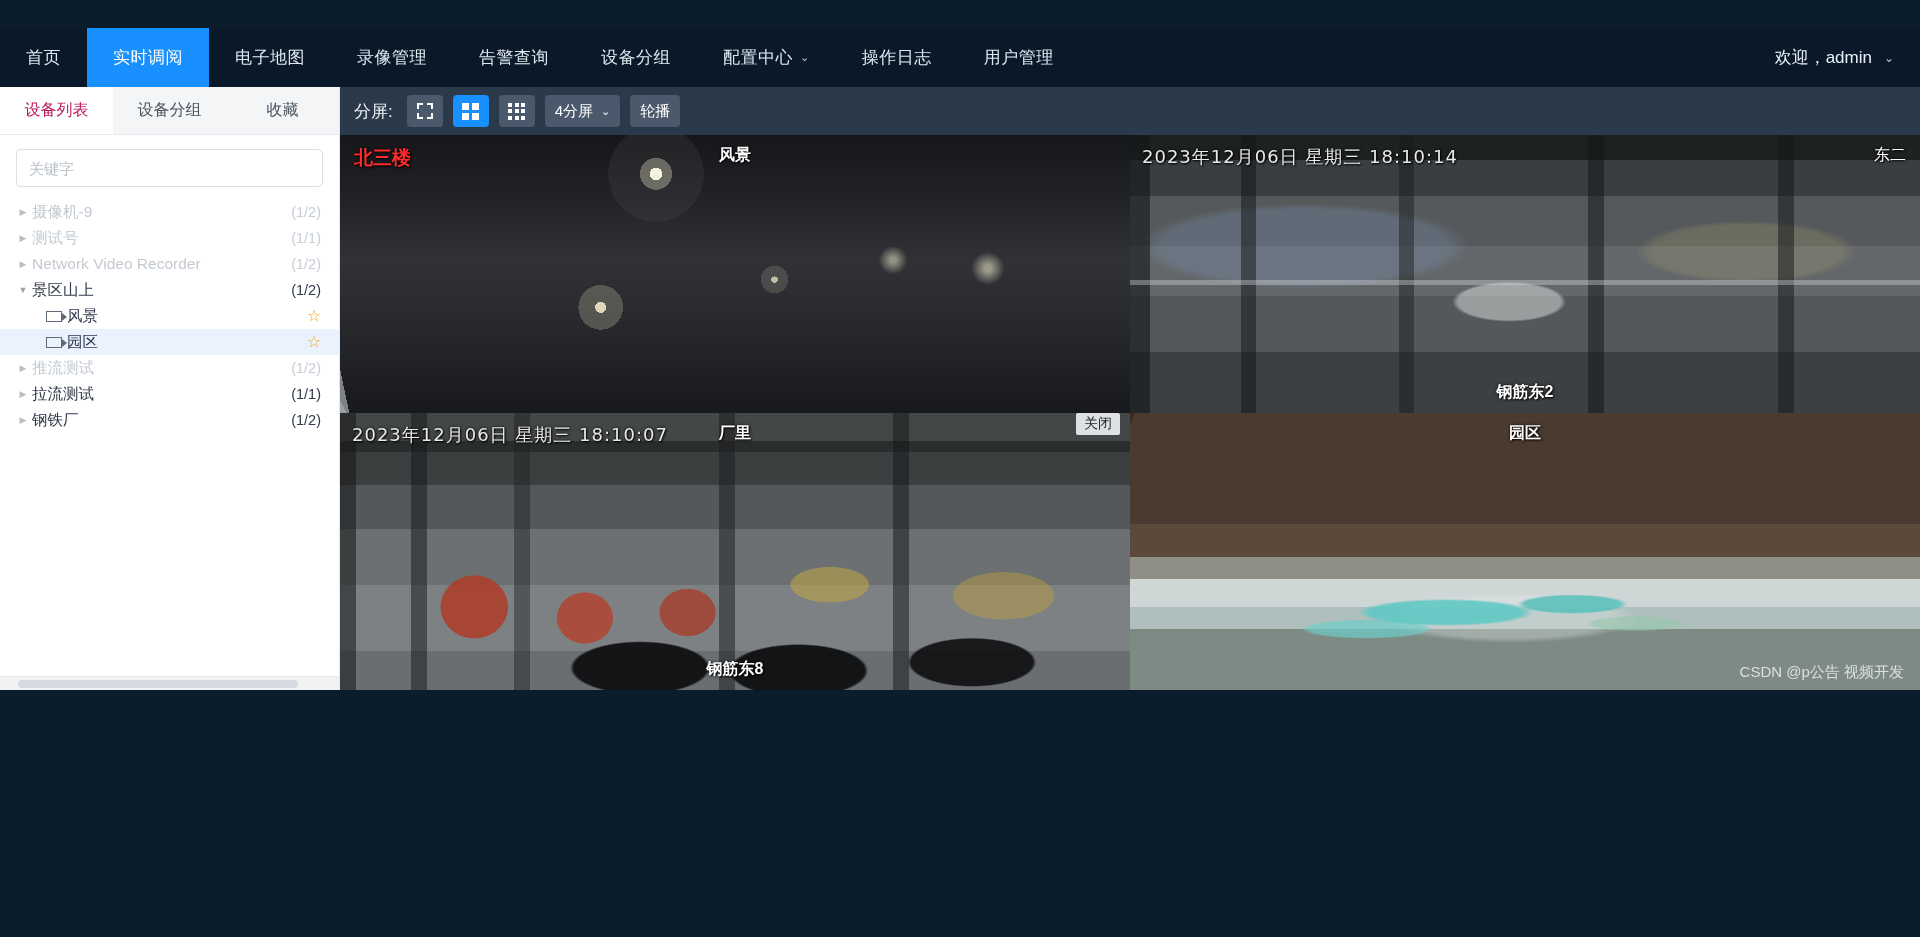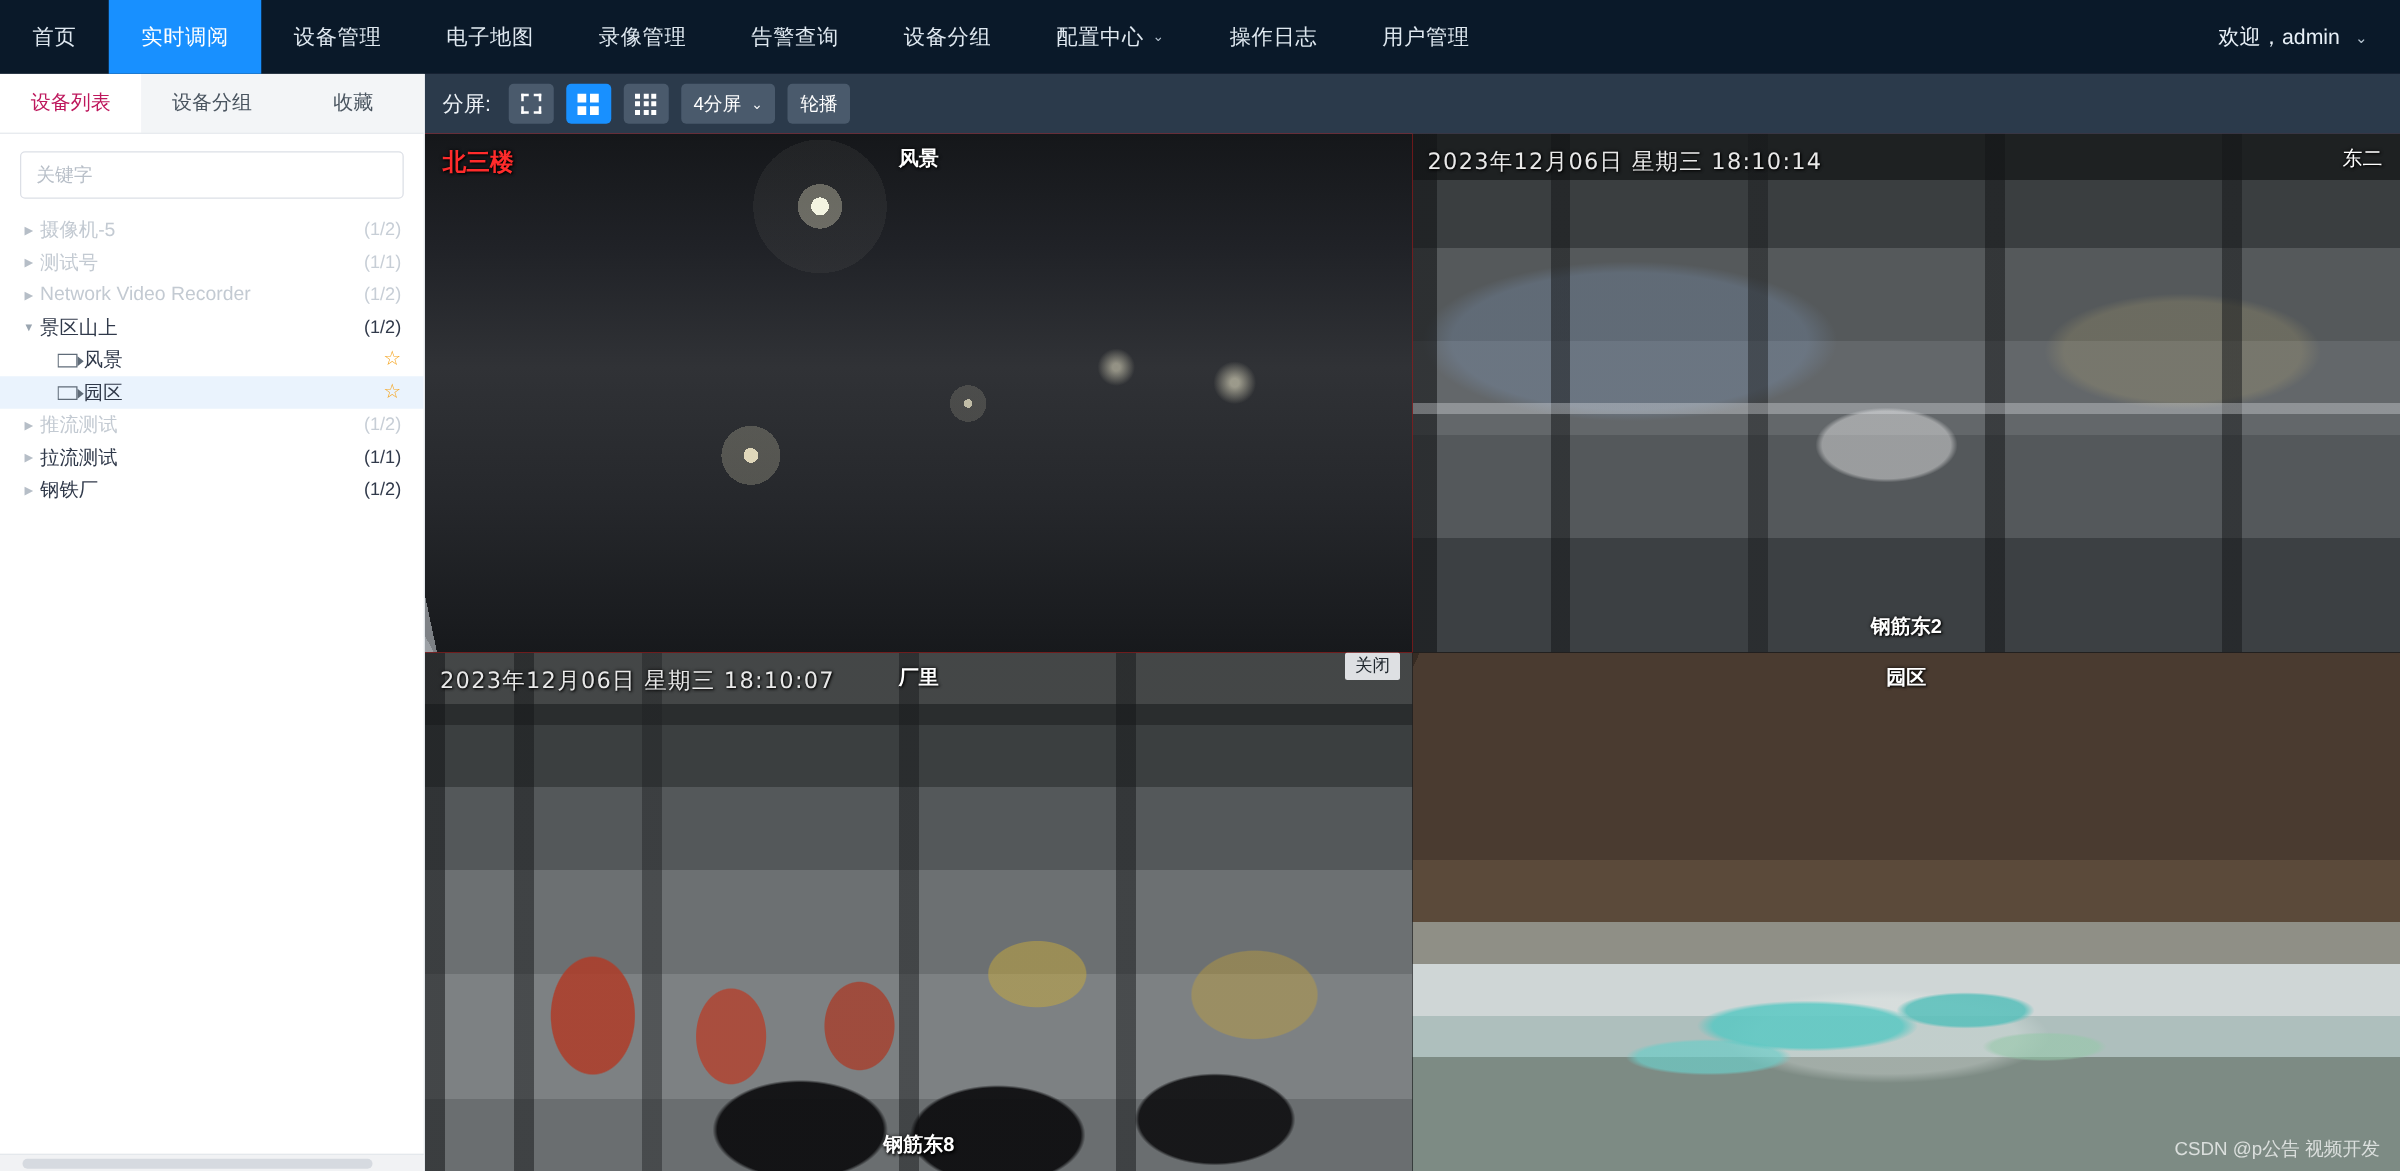--- a/index.html
+++ b/index.html
@@ -2,21 +2,21 @@
 <html><head>
 <meta charset="utf-8">
 <style>
   * { box-sizing: border-box; margin: 0; padding: 0; }
   html, body {
     width: 1920px; height: 937px;
     overflow: hidden;
     background: #0b1c2c;
     font-family: "Liberation Sans", "DejaVu Sans", sans-serif;
   }
-  .app { width: 1920px; height: 937px; display: flex; flex-direction: column; }
+  .app { width: 1920px; height: 662px; display: flex; flex-direction: column; margin-top: 28px; }
 
   
   .topnav {
     height: 59px; flex: 0 0 59px;
     background: #0a1929;
     display: flex; align-items: stretch;
     color: #e6eef5;
     position: relative;
     z-index: 10;
   }
@@ -270,23 +270,20 @@
 <div class="app">
 
   <div class="topnav">
     <div class="nav-item">
         <span>首页</span>
       </div>
     <div class="nav-item active">
         <span>实时调阅</span>
       </div>
     <div class="nav-item">
-        <span>设备管理</span>
-      </div>
-    <div class="nav-item">
         <span>电子地图</span>
       </div>
     <div class="nav-item">
         <span>录像管理</span>
       </div>
     <div class="nav-item">
         <span>告警查询</span>
       </div>
     <div class="nav-item">
         <span>设备分组</span>
@@ -322,21 +319,21 @@
             <span>收藏</span>
           </div>
       </div>
       <div class="search-wrap">
         <input class="search-input" placeholder="关键字" style="">
       </div>
 
       <div class="tree">
         <div class="tree-row dim">
           <span class="arrow">▶</span>
-          <span class="label">摄像机-5</span>
+          <span class="label">摄像机-9</span>
           <span class="count">(1/2)</span>
         </div>
         <div class="tree-row dim">
           <span class="arrow">▶</span>
           <span class="label">测试号</span>
           <span class="count">(1/1)</span>
         </div>
         <div class="tree-row dim">
           <span class="arrow">▶</span>
           <span class="label">Network Video Recorder</span>

